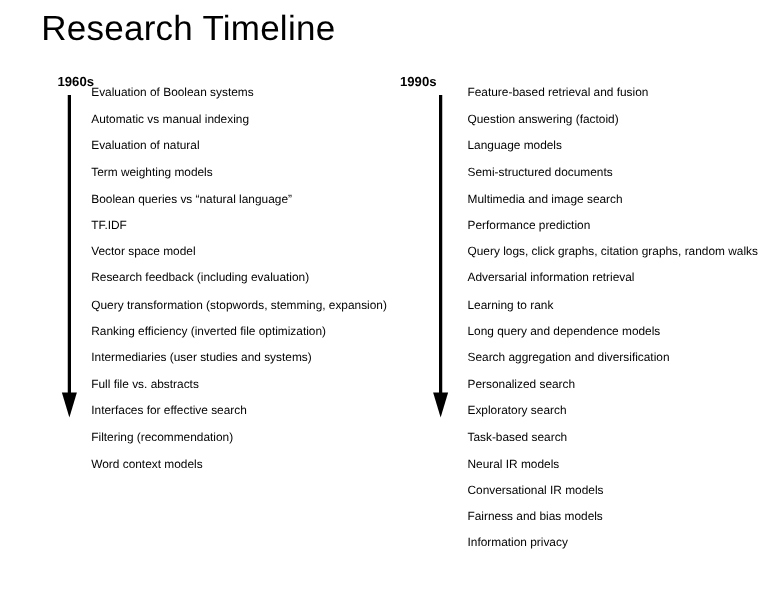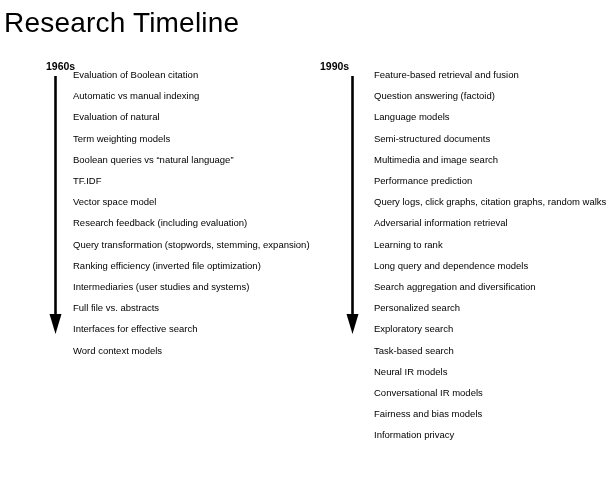--- a/index.html
+++ b/index.html
@@ -15,21 +15,21 @@
     position: relative;
     overflow: hidden;
   }
   #slide {
     position: relative;
     width: 615px;
     height: 488px;
   }
   #page-title {
     position: absolute;
-    left: 4px;
+    left: 33px;
     top: 6px;
     font-size: 28px;
     font-weight: normal;
     letter-spacing: 0.2px;
     color: #000000;
     line-height: 34px;
   }
   .column {
     position: absolute;
     top: 60px;
@@ -82,33 +82,34 @@
 
   <div class="column" id="column-left">
     <div class="decade-label" id="decade-left">1960s</div>
     <div class="arrow" id="arrow-left">
       <svg width="13" height="260" viewBox="0 0 13 260" xmlns="http://www.w3.org/2000/svg">
         <line x1="6.5" y1="0" x2="6.5" y2="242" stroke="#000000" stroke-width="2.6"></line>
         <polygon points="0.5,238 12.5,238 6.5,258" fill="#000000"></polygon>
       </svg>
     </div>
     <ul class="items" id="items-left">
-      <li>Evaluation of Boolean citation</li>
+      <li>Evaluation of Boolean systems</li>
       <li>Automatic vs manual indexing</li>
       <li>Evaluation of natural</li>
       <li>Term weighting models</li>
       <li>Boolean queries vs “natural language”</li>
       <li>TF.IDF</li>
       <li>Vector space model</li>
       <li>Research feedback (including evaluation)</li>
       <li>Query transformation (stopwords, stemming, expansion)</li>
       <li>Ranking efficiency (inverted file optimization)</li>
       <li>Intermediaries (user studies and systems)</li>
       <li>Full file vs. abstracts</li>
       <li>Interfaces for effective search</li>
+      <li>Filtering (recommendation)</li>
       <li>Word context models</li>
     </ul>
   </div>
 
   <div class="column" id="column-right">
     <div class="decade-label" id="decade-right">1990s</div>
     <div class="arrow" id="arrow-right">
       <svg width="13" height="260" viewBox="0 0 13 260" xmlns="http://www.w3.org/2000/svg">
         <line x1="6.5" y1="0" x2="6.5" y2="242" stroke="#000000" stroke-width="2.6"></line>
         <polygon points="0.5,238 12.5,238 6.5,258" fill="#000000"></polygon>

